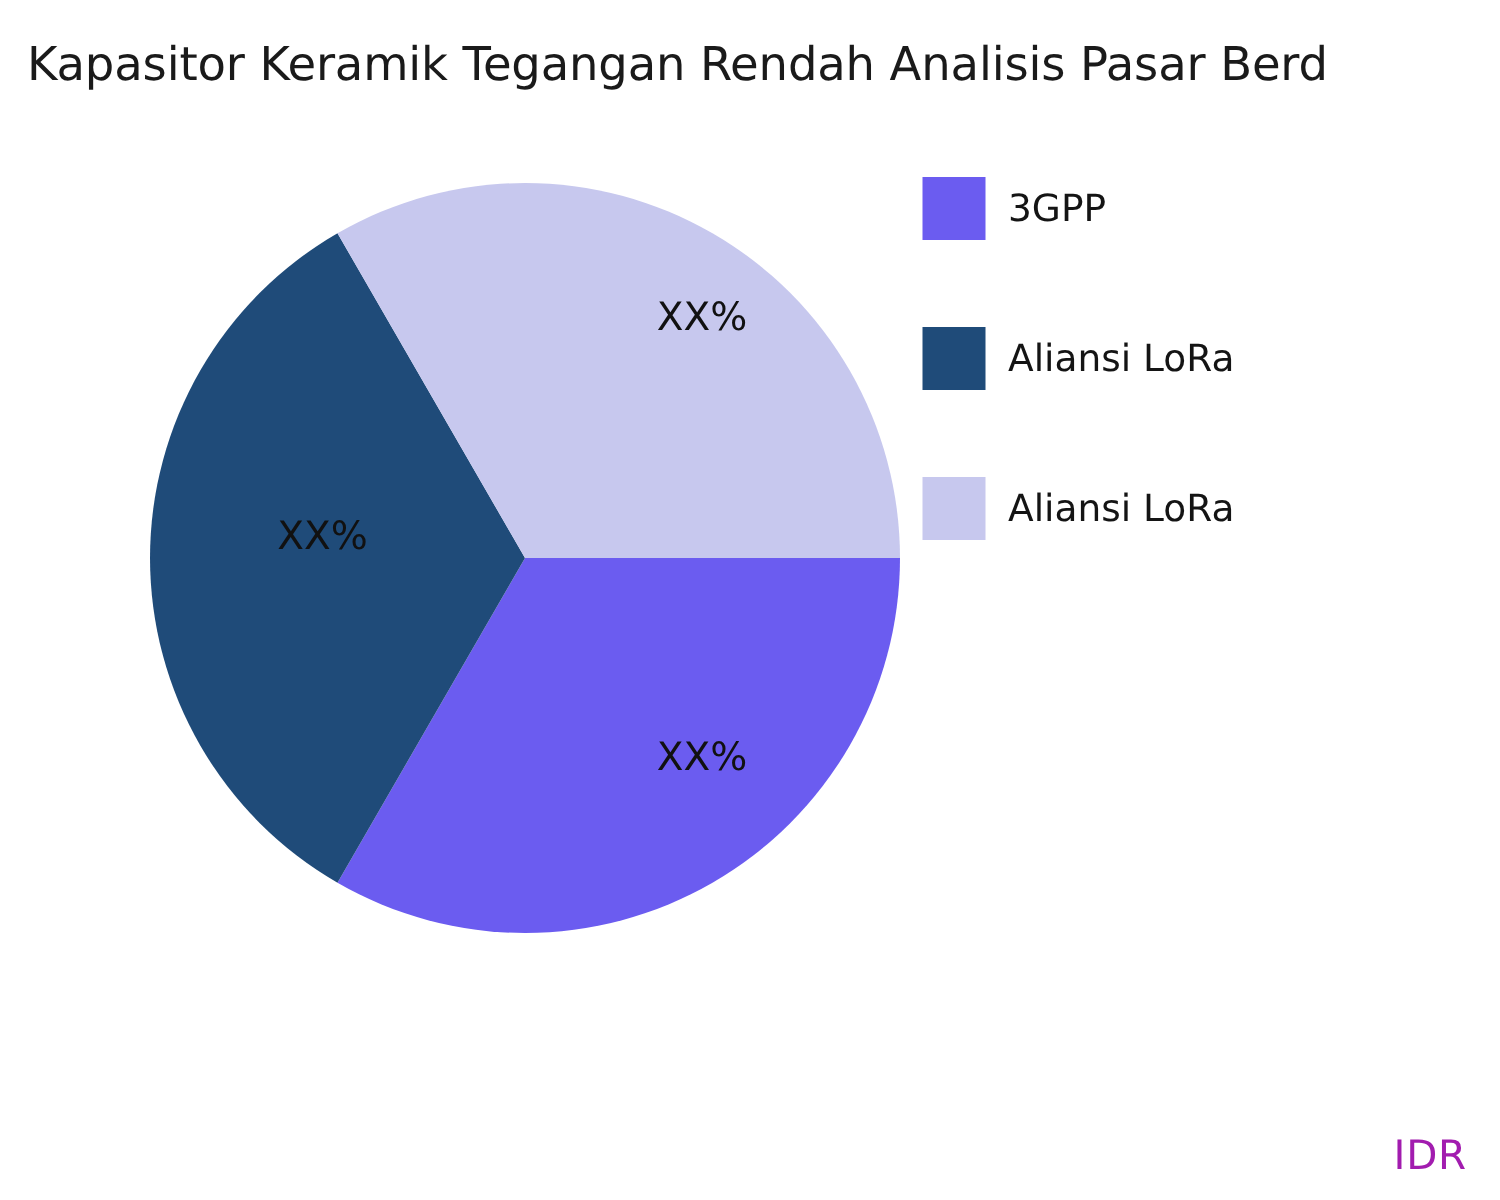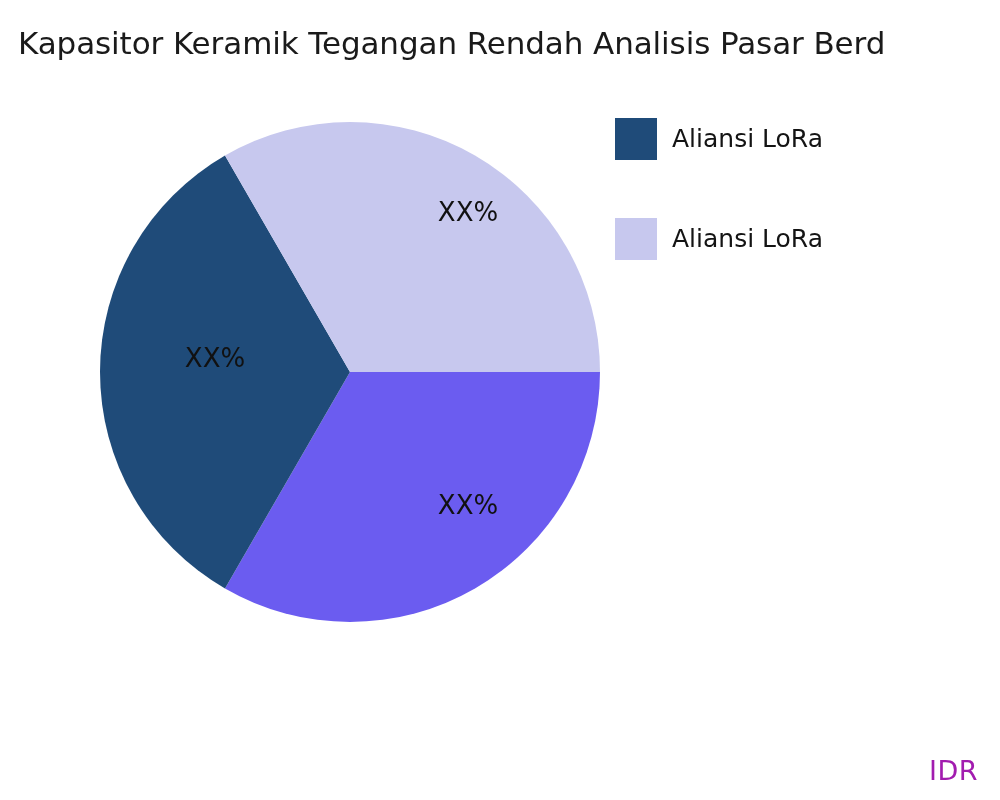--- a/index.html
+++ b/index.html
@@ -116,20 +116,24 @@
       <path d="M 250 250 L 125 33.5 A 250 250 0 0 1 500 250 Z" fill="#c7c8ee"></path>
 
       <text class="slice-label" x="368" y="384">XX%</text>
       <text class="slice-label" x="115" y="237">XX%</text>
       <text class="slice-label" x="368" y="91">XX%</text>
     </svg>
   </div>
 
   <div id="legend">
     <div class="legend-row">
+      <span class="legend-swatch" style="background-color: rgb(107, 92, 240);"></span>
+      <span class="legend-label">3GPP</span>
+    </div>
+    <div class="legend-row">
       <span class="legend-swatch" style="background-color: rgb(31, 75, 121);"></span>
       <span class="legend-label">Aliansi LoRa</span>
     </div>
     <div class="legend-row">
       <span class="legend-swatch" style="background-color: rgb(199, 200, 238);"></span>
       <span class="legend-label">Aliansi LoRa</span>
     </div>
   </div>
 
   <div id="currency-note">IDR</div>

